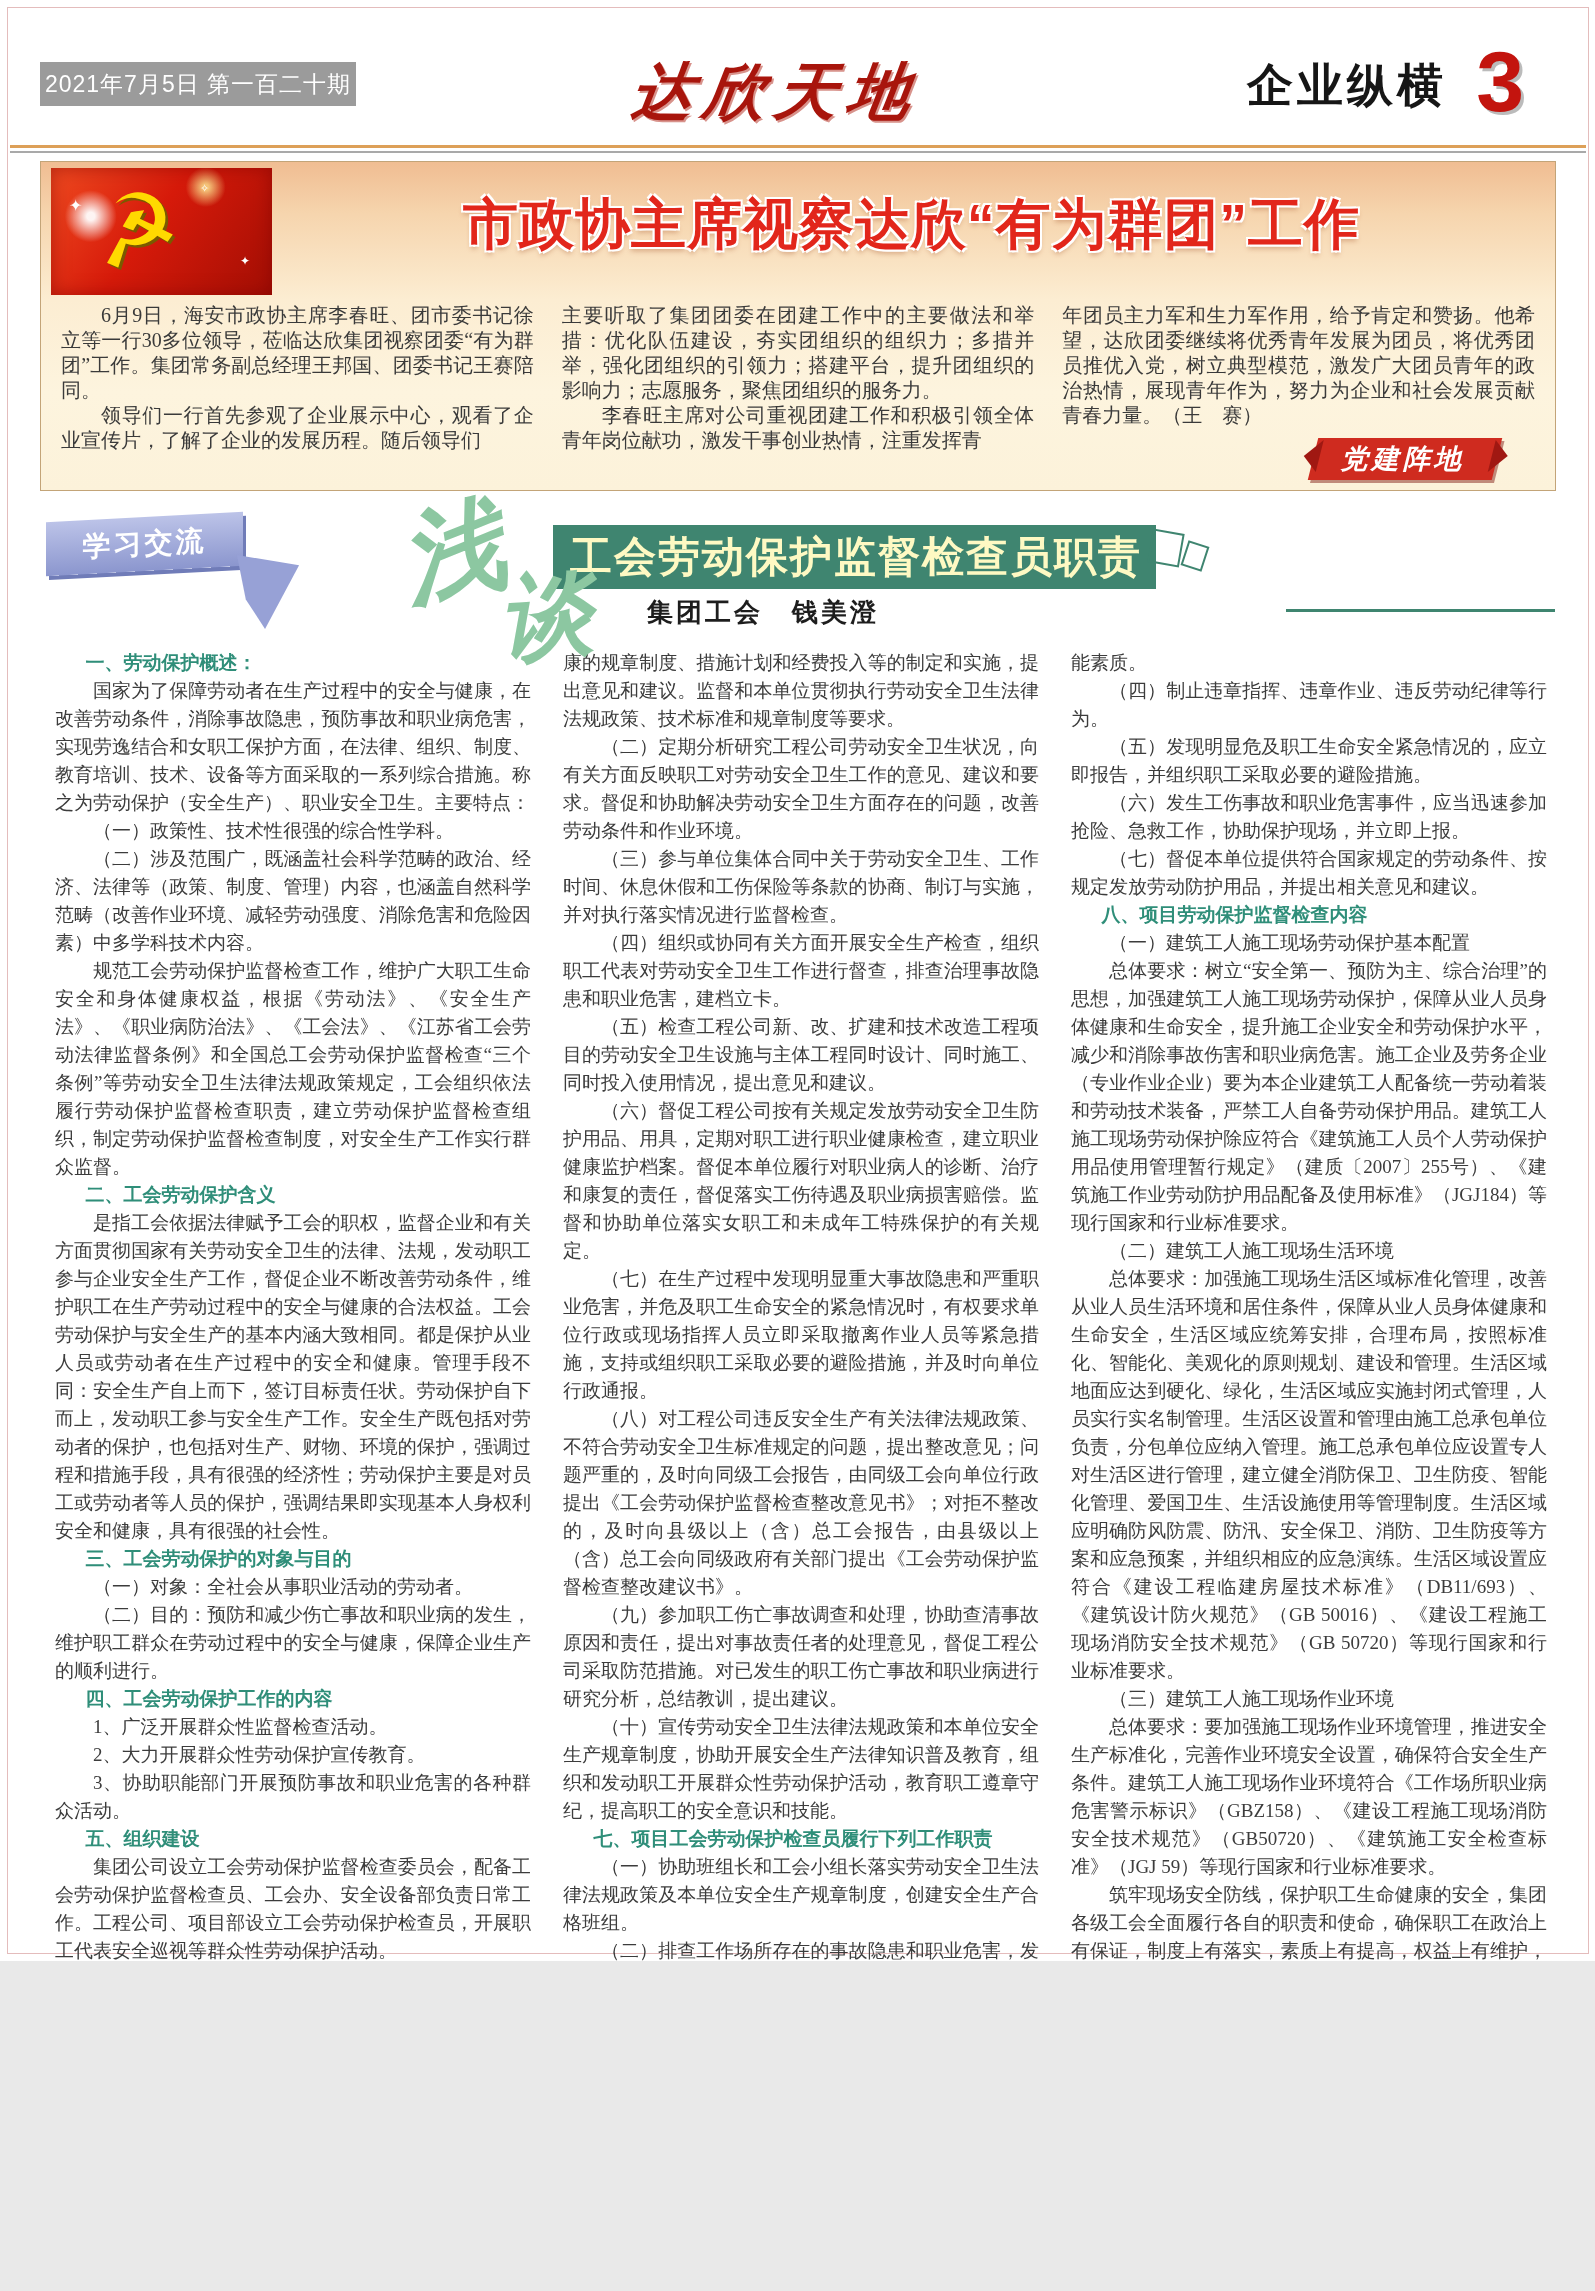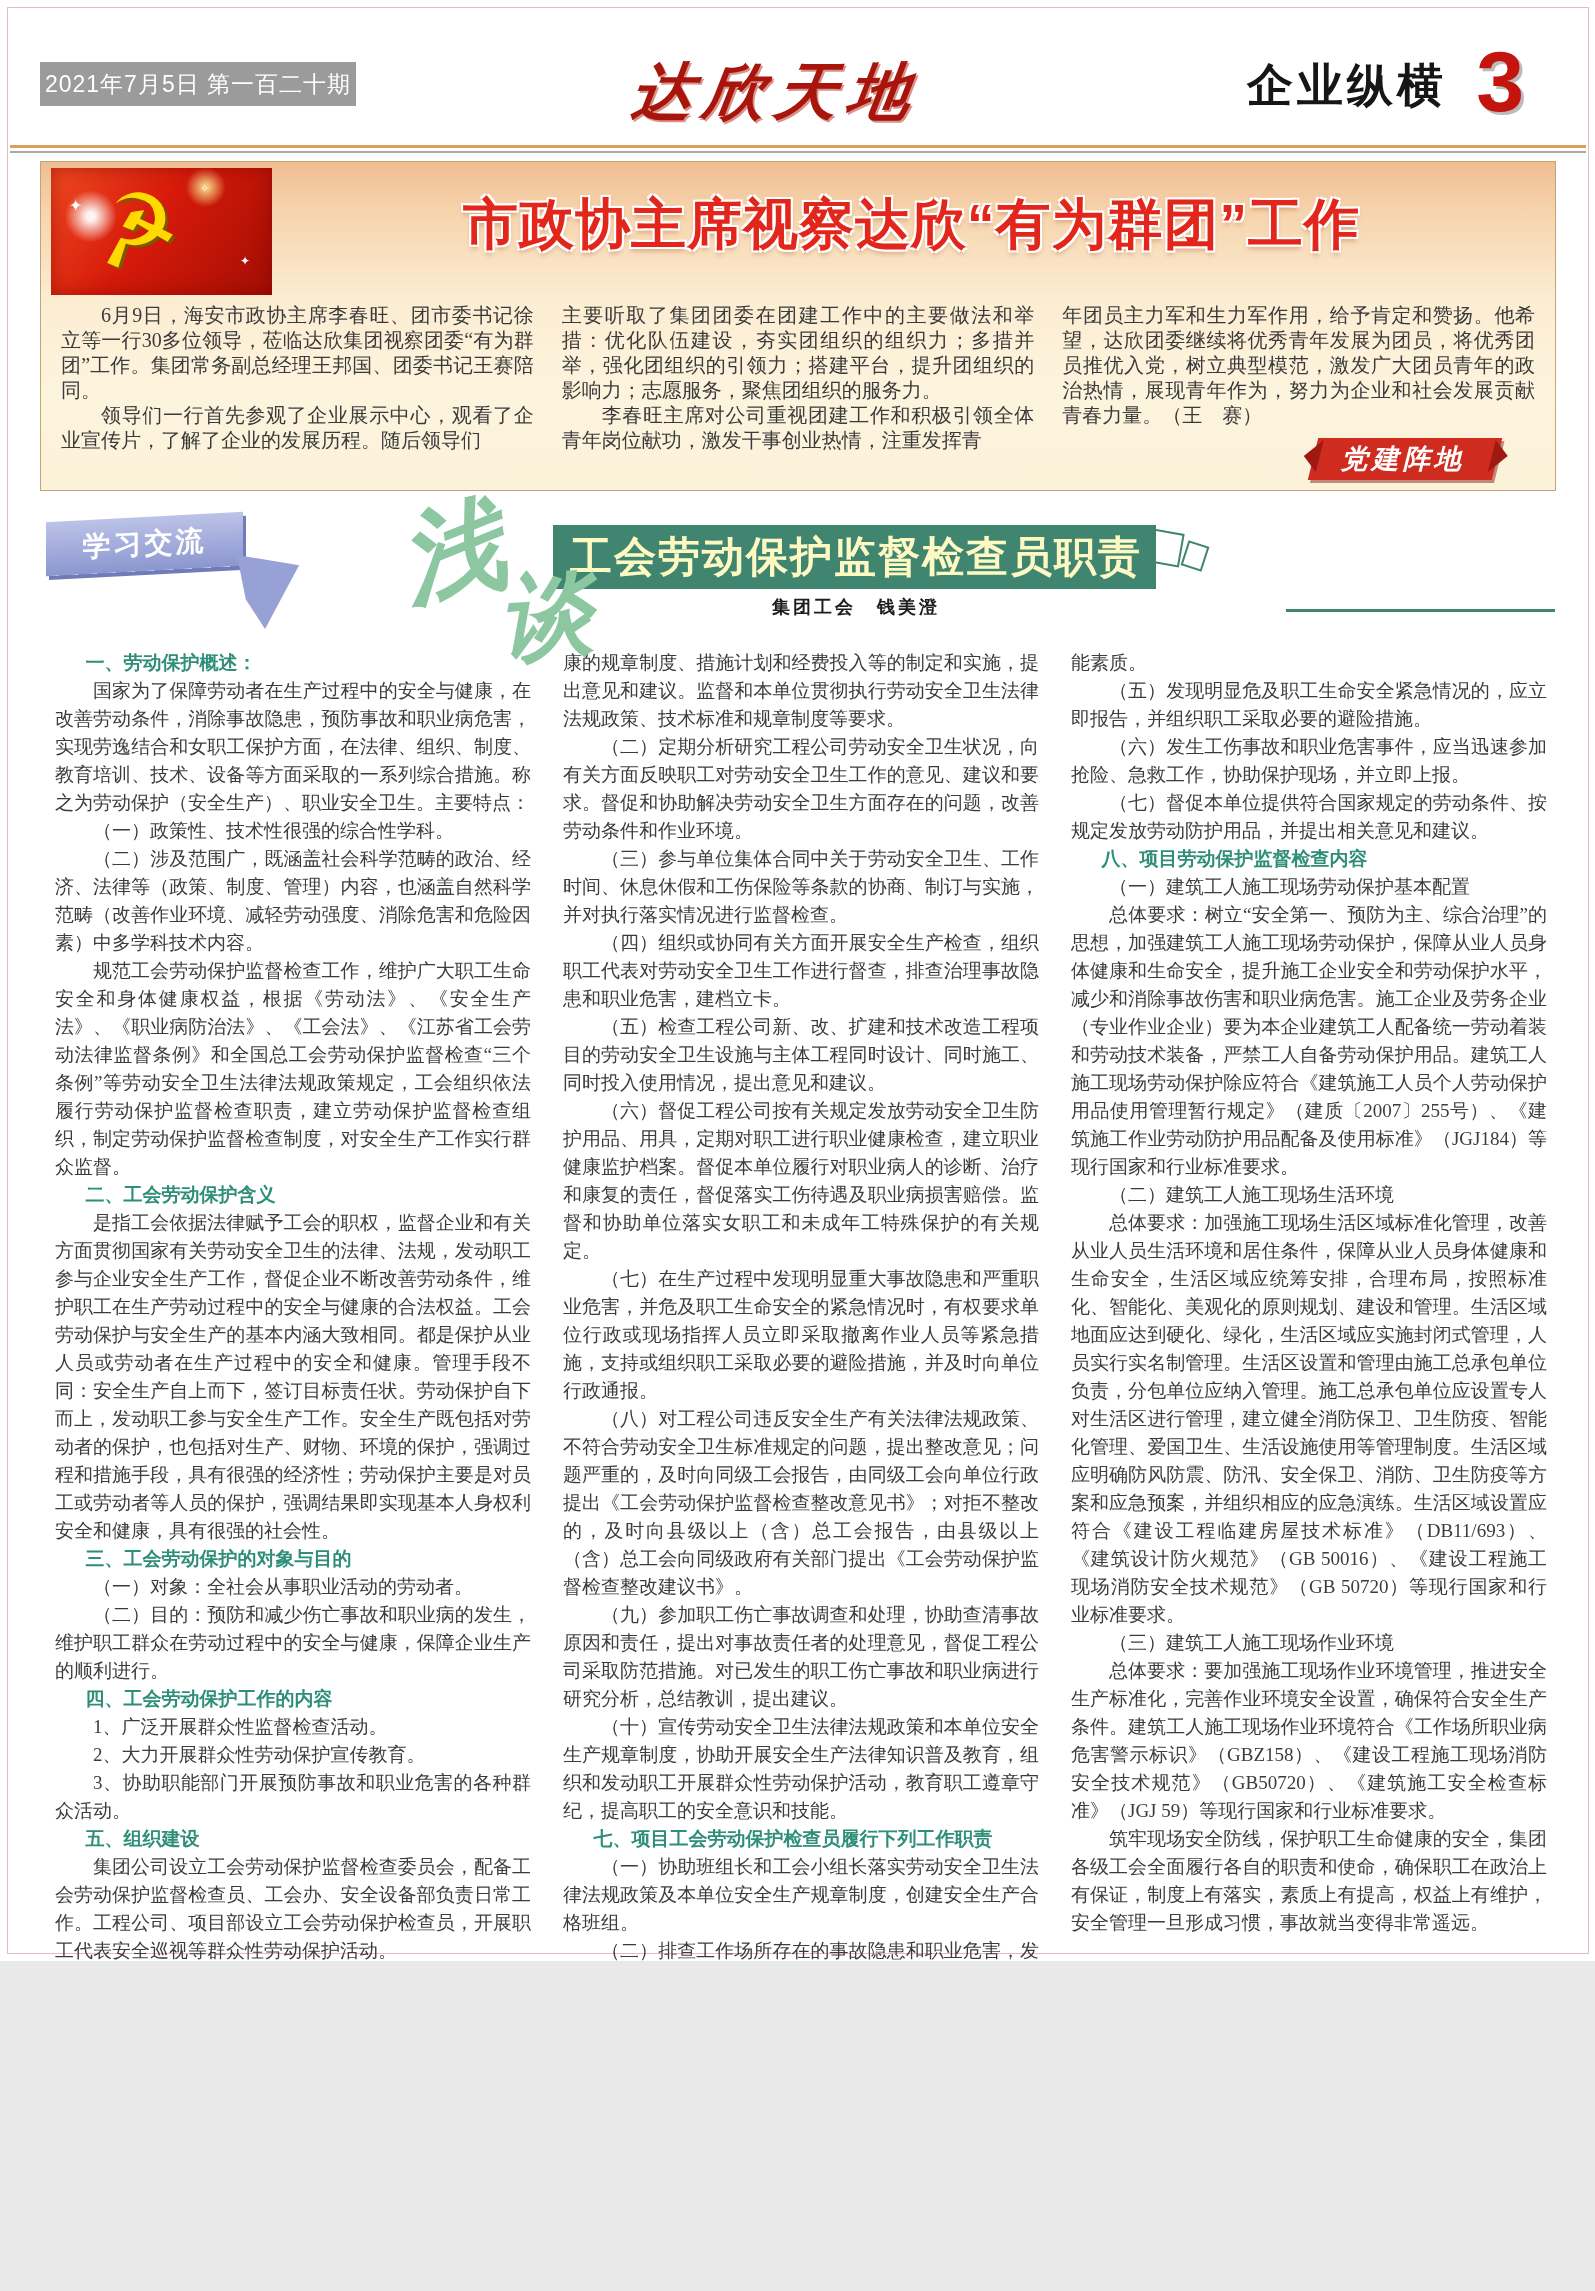--- a/index.html
+++ b/index.html
@@ -63,22 +63,22 @@
             color:#fef9c3;display:flex;align-items:center;justify-content:flex-end;
             padding-right:14px;font-size:42px;font-weight:bold;letter-spacing:2px;
             font-family:"Liberation Sans","DejaVu Sans",sans-serif;white-space:nowrap;}
   .bar-orn{position:absolute;border:2px solid #3f8570;}
   .orn1{left:1150px;top:531px;width:28px;height:30px;transform:rotate(10deg);}
   .orn2{left:1184px;top:543px;width:18px;height:22px;transform:rotate(18deg);}
   .callig-char{position:absolute;color:#8cc7a1;font-weight:bold;font-style:italic;z-index:3;
                font-family:"DejaVu Serif",serif;}
   .callig1{left:402px;top:484px;font-size:103px;transform:rotate(-12deg);}
   .callig2{left:499px;top:553px;font-size:94px;transform:rotate(-4deg);}
-  .byline{position:absolute;left:647px;top:595px;width:418px;text-align:center;color:#1d1d1d;
-          font-size:18px;font-weight:bold;letter-spacing:3px;
+  .byline{position:absolute;left:647px;top:595px;width:418px;text-align:left;color:#1d1d1d;
+          font-size:26px;font-weight:bold;letter-spacing:3px;
           font-family:"Liberation Sans",sans-serif;}
   .green-line{position:absolute;left:1286px;top:609px;width:269px;height:3px;background:#3f8570;}
 
   
   .main-cols{position:absolute;left:55px;right:49px;top:649px;height:1500px;display:flex;
              gap:32px;overflow:hidden;}
   .main-col{flex:1;font-size:19px;line-height:28px;color:#3c3c3c;text-align:justify;}
   .blk{margin:0;}
   .blk.para{text-indent:2em;}
   .blk.cont{text-indent:0;}
@@ -175,20 +175,21 @@
         <div class="blk para">（八）对工程公司违反安全生产有关法律法规政策、不符合劳动安全卫生标准规定的问题，提出整改意见；问题严重的，及时向同级工会报告，由同级工会向单位行政提出《工会劳动保护监督检查整改意见书》；对拒不整改的，及时向县级以上（含）总工会报告，由县级以上（含）总工会向同级政府有关部门提出《工会劳动保护监督检查整改建议书》。</div>
         <div class="blk para">（九）参加职工伤亡事故调查和处理，协助查清事故原因和责任，提出对事故责任者的处理意见，督促工程公司采取防范措施。对已发生的职工伤亡事故和职业病进行研究分析，总结教训，提出建议。</div>
         <div class="blk para">（十）宣传劳动安全卫生法律法规政策和本单位安全生产规章制度，协助开展安全生产法律知识普及教育，组织和发动职工开展群众性劳动保护活动，教育职工遵章守纪，提高职工的安全意识和技能。</div>
         <div class="blk heading">七、项目工会劳动保护检查员履行下列工作职责</div>
         <div class="blk para">（一）协助班组长和工会小组长落实劳动安全卫生法律法规政策及本单位安全生产规章制度，创建安全生产合格班组。</div>
         <div class="blk para">（二）排查工作场所存在的事故隐患和职业危害，发现问题及时报告，并督促解决。</div>
         <div class="blk para">（三）督促和协助班组长、工会小组长对本班组人员进行安全教育，提高全员安全责任意识和技</div>
       </div>
     <div class="main-col">
         <div class="blk cont">能素质。</div>
+        <div class="blk para">（四）制止违章指挥、违章作业、违反劳动纪律等行为。</div>
         <div class="blk para">（五）发现明显危及职工生命安全紧急情况的，应立即报告，并组织职工采取必要的避险措施。</div>
         <div class="blk para">（六）发生工伤事故和职业危害事件，应当迅速参加抢险、急救工作，协助保护现场，并立即上报。</div>
         <div class="blk para">（七）督促本单位提供符合国家规定的劳动条件、按规定发放劳动防护用品，并提出相关意见和建议。</div>
         <div class="blk heading">八、项目劳动保护监督检查内容</div>
         <div class="blk para">（一）建筑工人施工现场劳动保护基本配置</div>
         <div class="blk para">总体要求：树立“安全第一、预防为主、综合治理”的思想，加强建筑工人施工现场劳动保护，保障从业人员身体健康和生命安全，提升施工企业安全和劳动保护水平，减少和消除事故伤害和职业病危害。施工企业及劳务企业（专业作业企业）要为本企业建筑工人配备统一劳动着装和劳动技术装备，严禁工人自备劳动保护用品。建筑工人施工现场劳动保护除应符合《建筑施工人员个人劳动保护用品使用管理暂行规定》（建质〔2007〕255号）、《建筑施工作业劳动防护用品配备及使用标准》（JGJ184）等现行国家和行业标准要求。</div>
         <div class="blk para">（二）建筑工人施工现场生活环境</div>
         <div class="blk para">总体要求：加强施工现场生活区域标准化管理，改善从业人员生活环境和居住条件，保障从业人员身体健康和生命安全，生活区域应统筹安排，合理布局，按照标准化、智能化、美观化的原则规划、建设和管理。生活区域地面应达到硬化、绿化，生活区域应实施封闭式管理，人员实行实名制管理。生活区设置和管理由施工总承包单位负责，分包单位应纳入管理。施工总承包单位应设置专人对生活区进行管理，建立健全消防保卫、卫生防疫、智能化管理、爱国卫生、生活设施使用等管理制度。生活区域应明确防风防震、防汛、安全保卫、消防、卫生防疫等方案和应急预案，并组织相应的应急演练。生活区域设置应符合《建设工程临建房屋技术标准》（DB11/693）、《建筑设计防火规范》（GB 50016）、《建设工程施工现场消防安全技术规范》（GB 50720）等现行国家和行业标准要求。</div>
         <div class="blk para">（三）建筑工人施工现场作业环境</div>
         <div class="blk para">总体要求：要加强施工现场作业环境管理，推进安全生产标准化，完善作业环境安全设置，确保符合安全生产条件。建筑工人施工现场作业环境符合《工作场所职业病危害警示标识》（GBZ158）、《建设工程施工现场消防安全技术规范》（GB50720）、《建筑施工安全检查标准》（JGJ 59）等现行国家和行业标准要求。</div>

